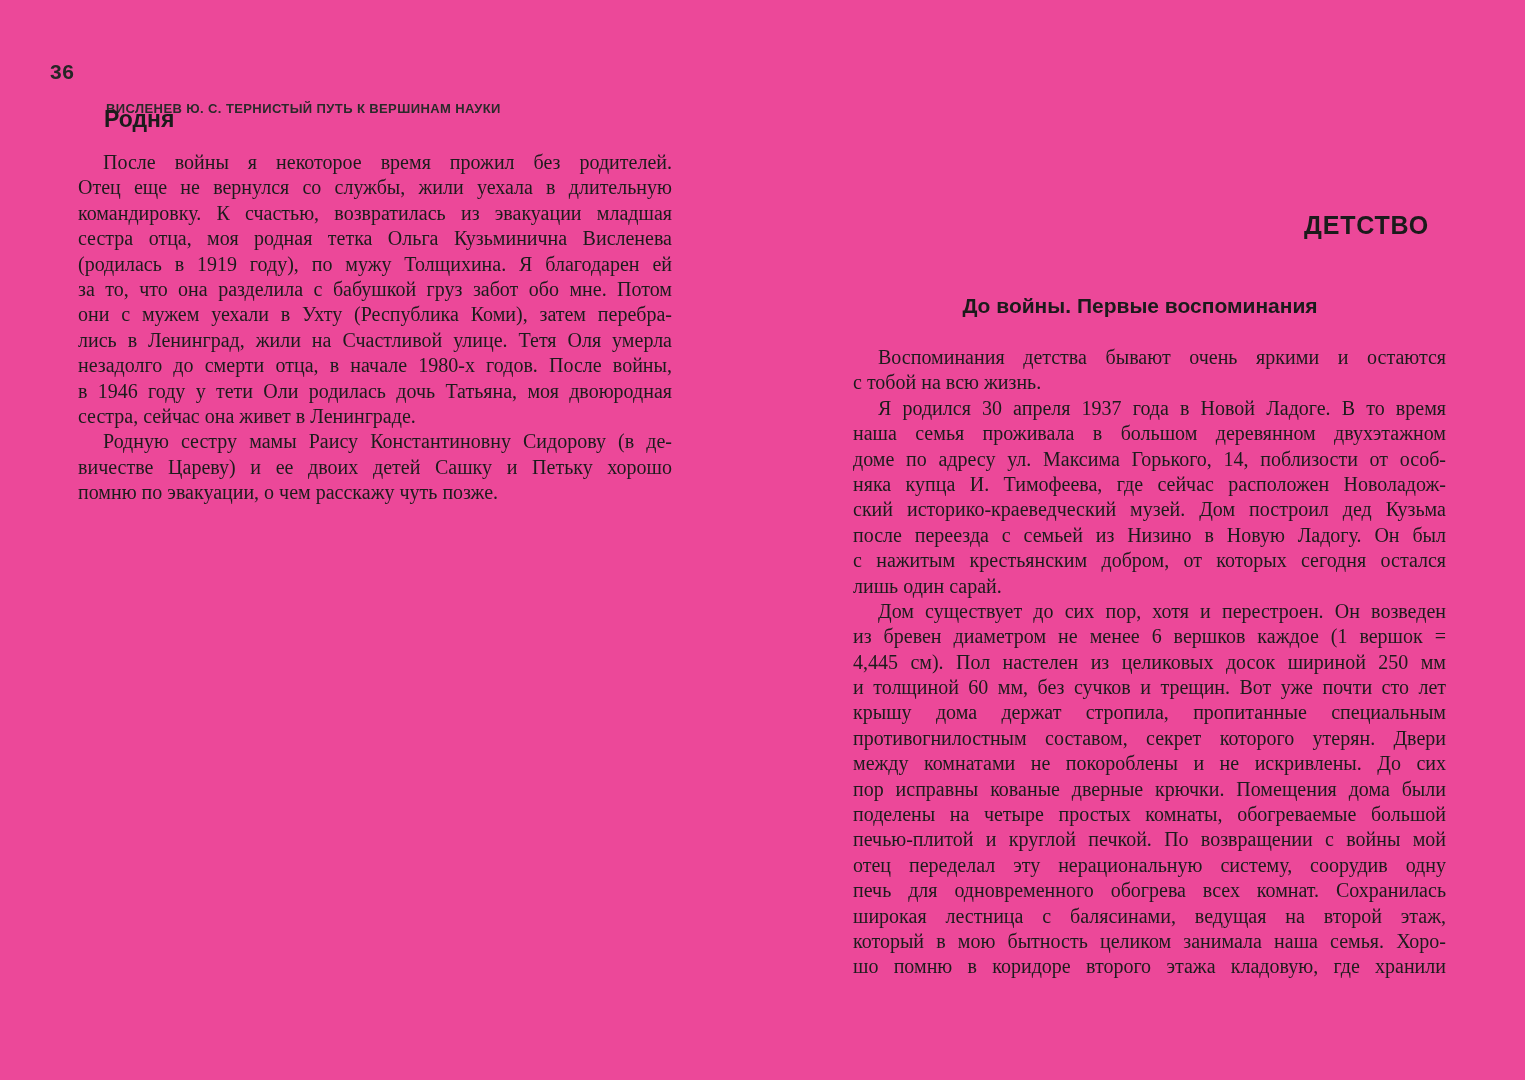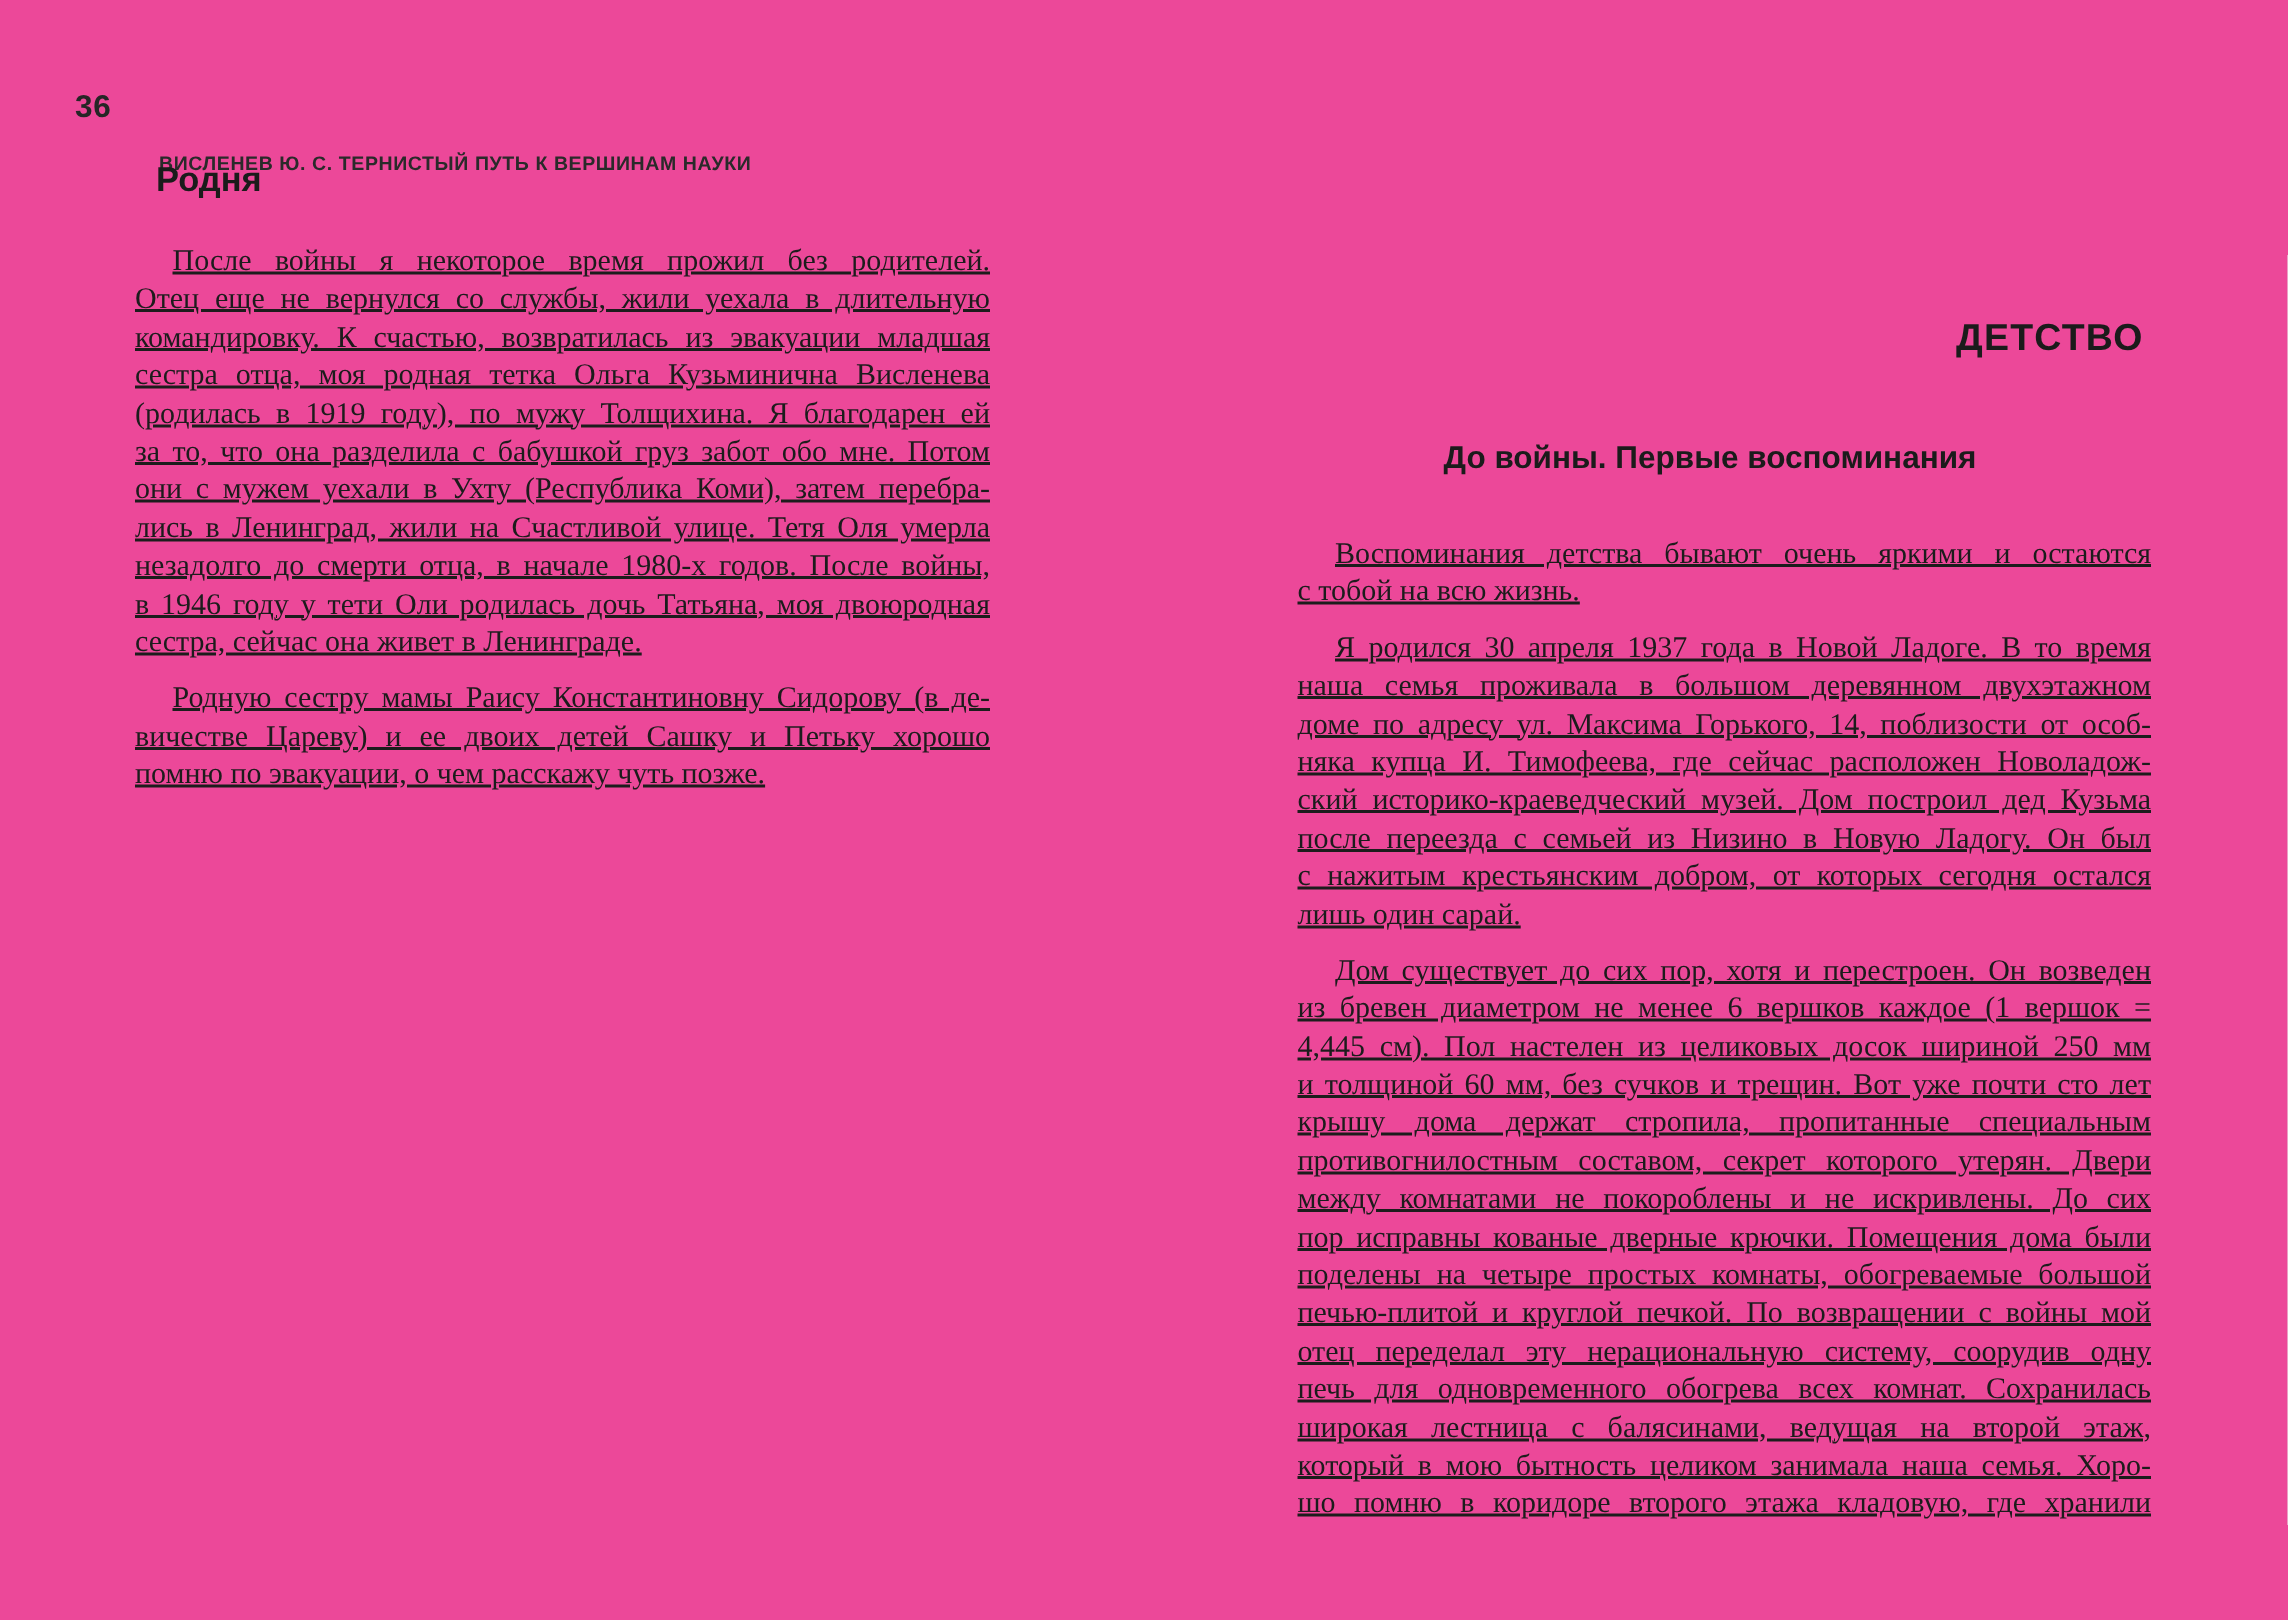--- a/index.html
+++ b/index.html
@@ -80,21 +80,21 @@
   .body-left {
     left: 78px;
     top: 150px;
     width: 594px;
   }
   .body-right {
     left: 853px;
     top: 345px;
     width: 593px;
   }
-  .para { margin: 12px; padding: 0; text-decoration: underline; }
+  .para { margin: 0; padding: 0; }
   .line {
     text-align: justify;
     text-align-last: justify;
     height: 25.4px;
     overflow: visible;
   }
   .line.last { text-align-last: left; }
   .line.first { text-indent: 25px; }
 </style>
 </head>

